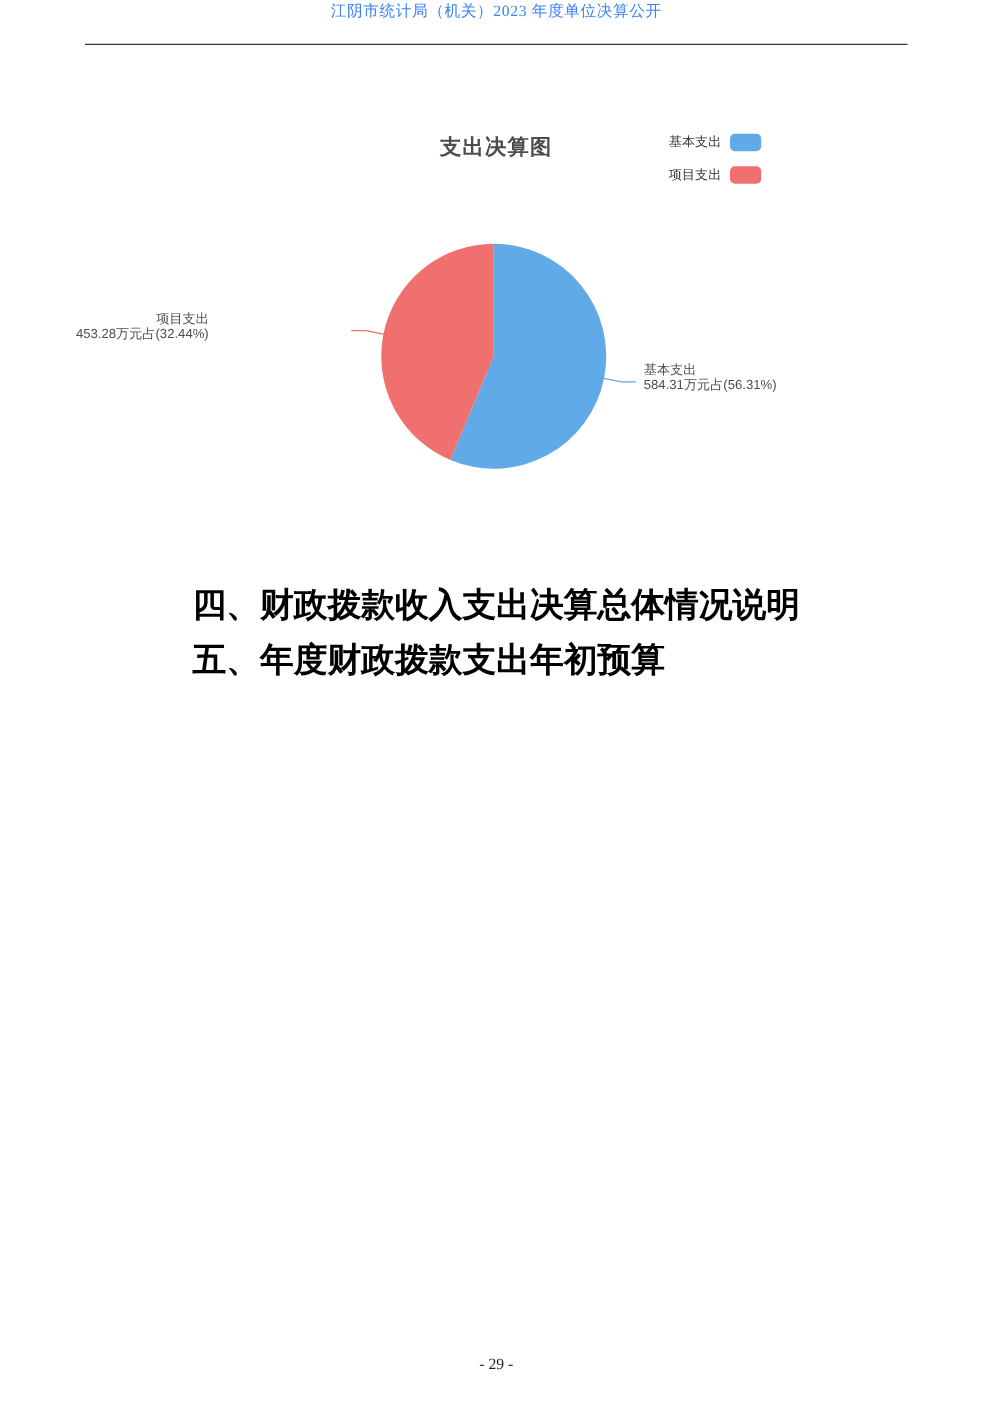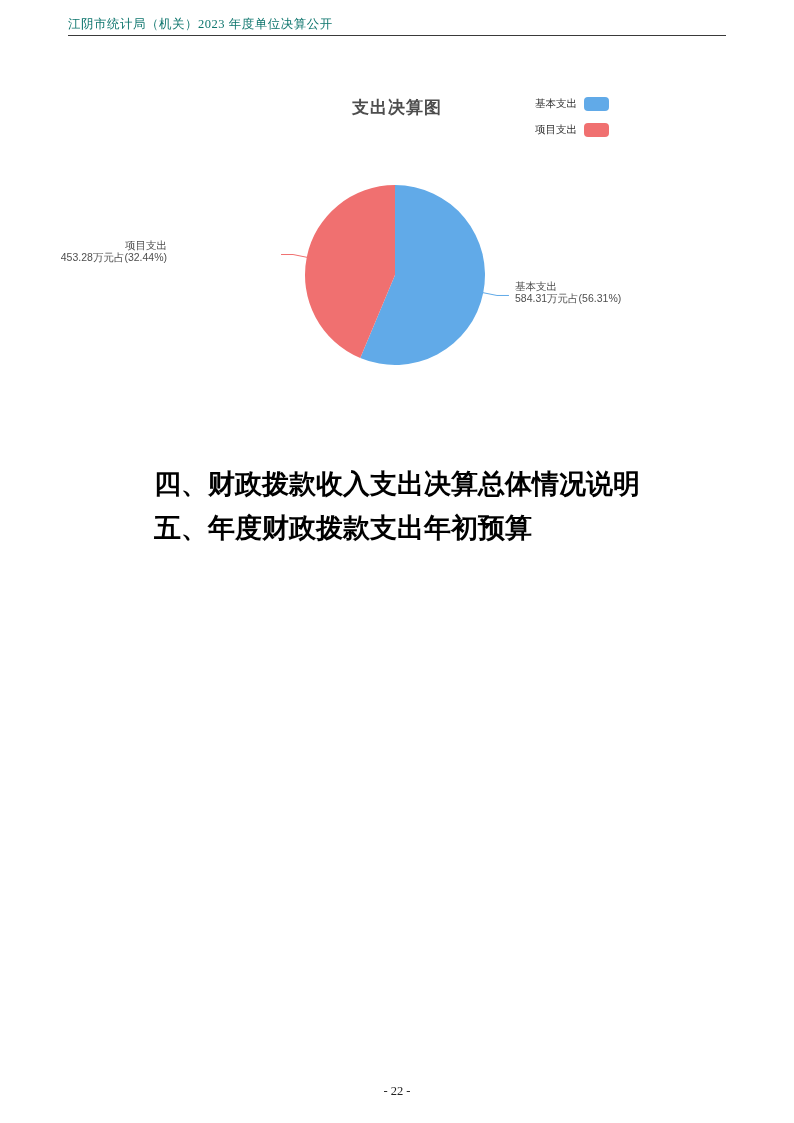--- a/index.html
+++ b/index.html
@@ -9,35 +9,36 @@
     height: 1123px;
     background: #ffffff;
     overflow: hidden;
     font-family: "Liberation Serif", "DejaVu Serif", serif;
     color: #1a1a1a;
   }
 
   
   .doc-header {
     position: absolute;
-    top: 16px; left: 68px; right: 68px;
+    top: 1px; left: 68px; right: 68px;
     font-size: 12.5px;
-    color: #0f766e;
+    color: #3b82f6;
     letter-spacing: 0.5px;
+    text-align: center;
   }
   .doc-header-rule {
     position: absolute;
     top: 35px; left: 68px; right: 68px;
     border-bottom: 1.2px solid #3a3a3a;
   }
 
   
   .chart-area {
     position: absolute;
-    top: 85px; left: 0;
+    top: 95px; left: 0;
     width: 691px; height: 350px;
     font-family: "Liberation Sans", "DejaVu Sans", sans-serif;
     text-decoration: underline;
   }
   .chart-title {
     position: absolute;
     top: 11px; left: 0; width: 794px;
     text-align: center;
     font-size: 17px;
     font-weight: bold;
@@ -145,15 +146,15 @@
       <div>基本支出</div>
       <div>584.31万元占(56.31%)</div>
     </div>
   </div>
 
   <div class="content">
     <h2>四、财政拨款收入支出决算总体情况说明</h2>
     <h2>五、年度财政拨款支出年初预算</h2>
   </div>
 
-  <div class="page-number">- 22 -</div>
+  <div class="page-number">- 29 -</div>
 
 </div>
 
 </body></html>

